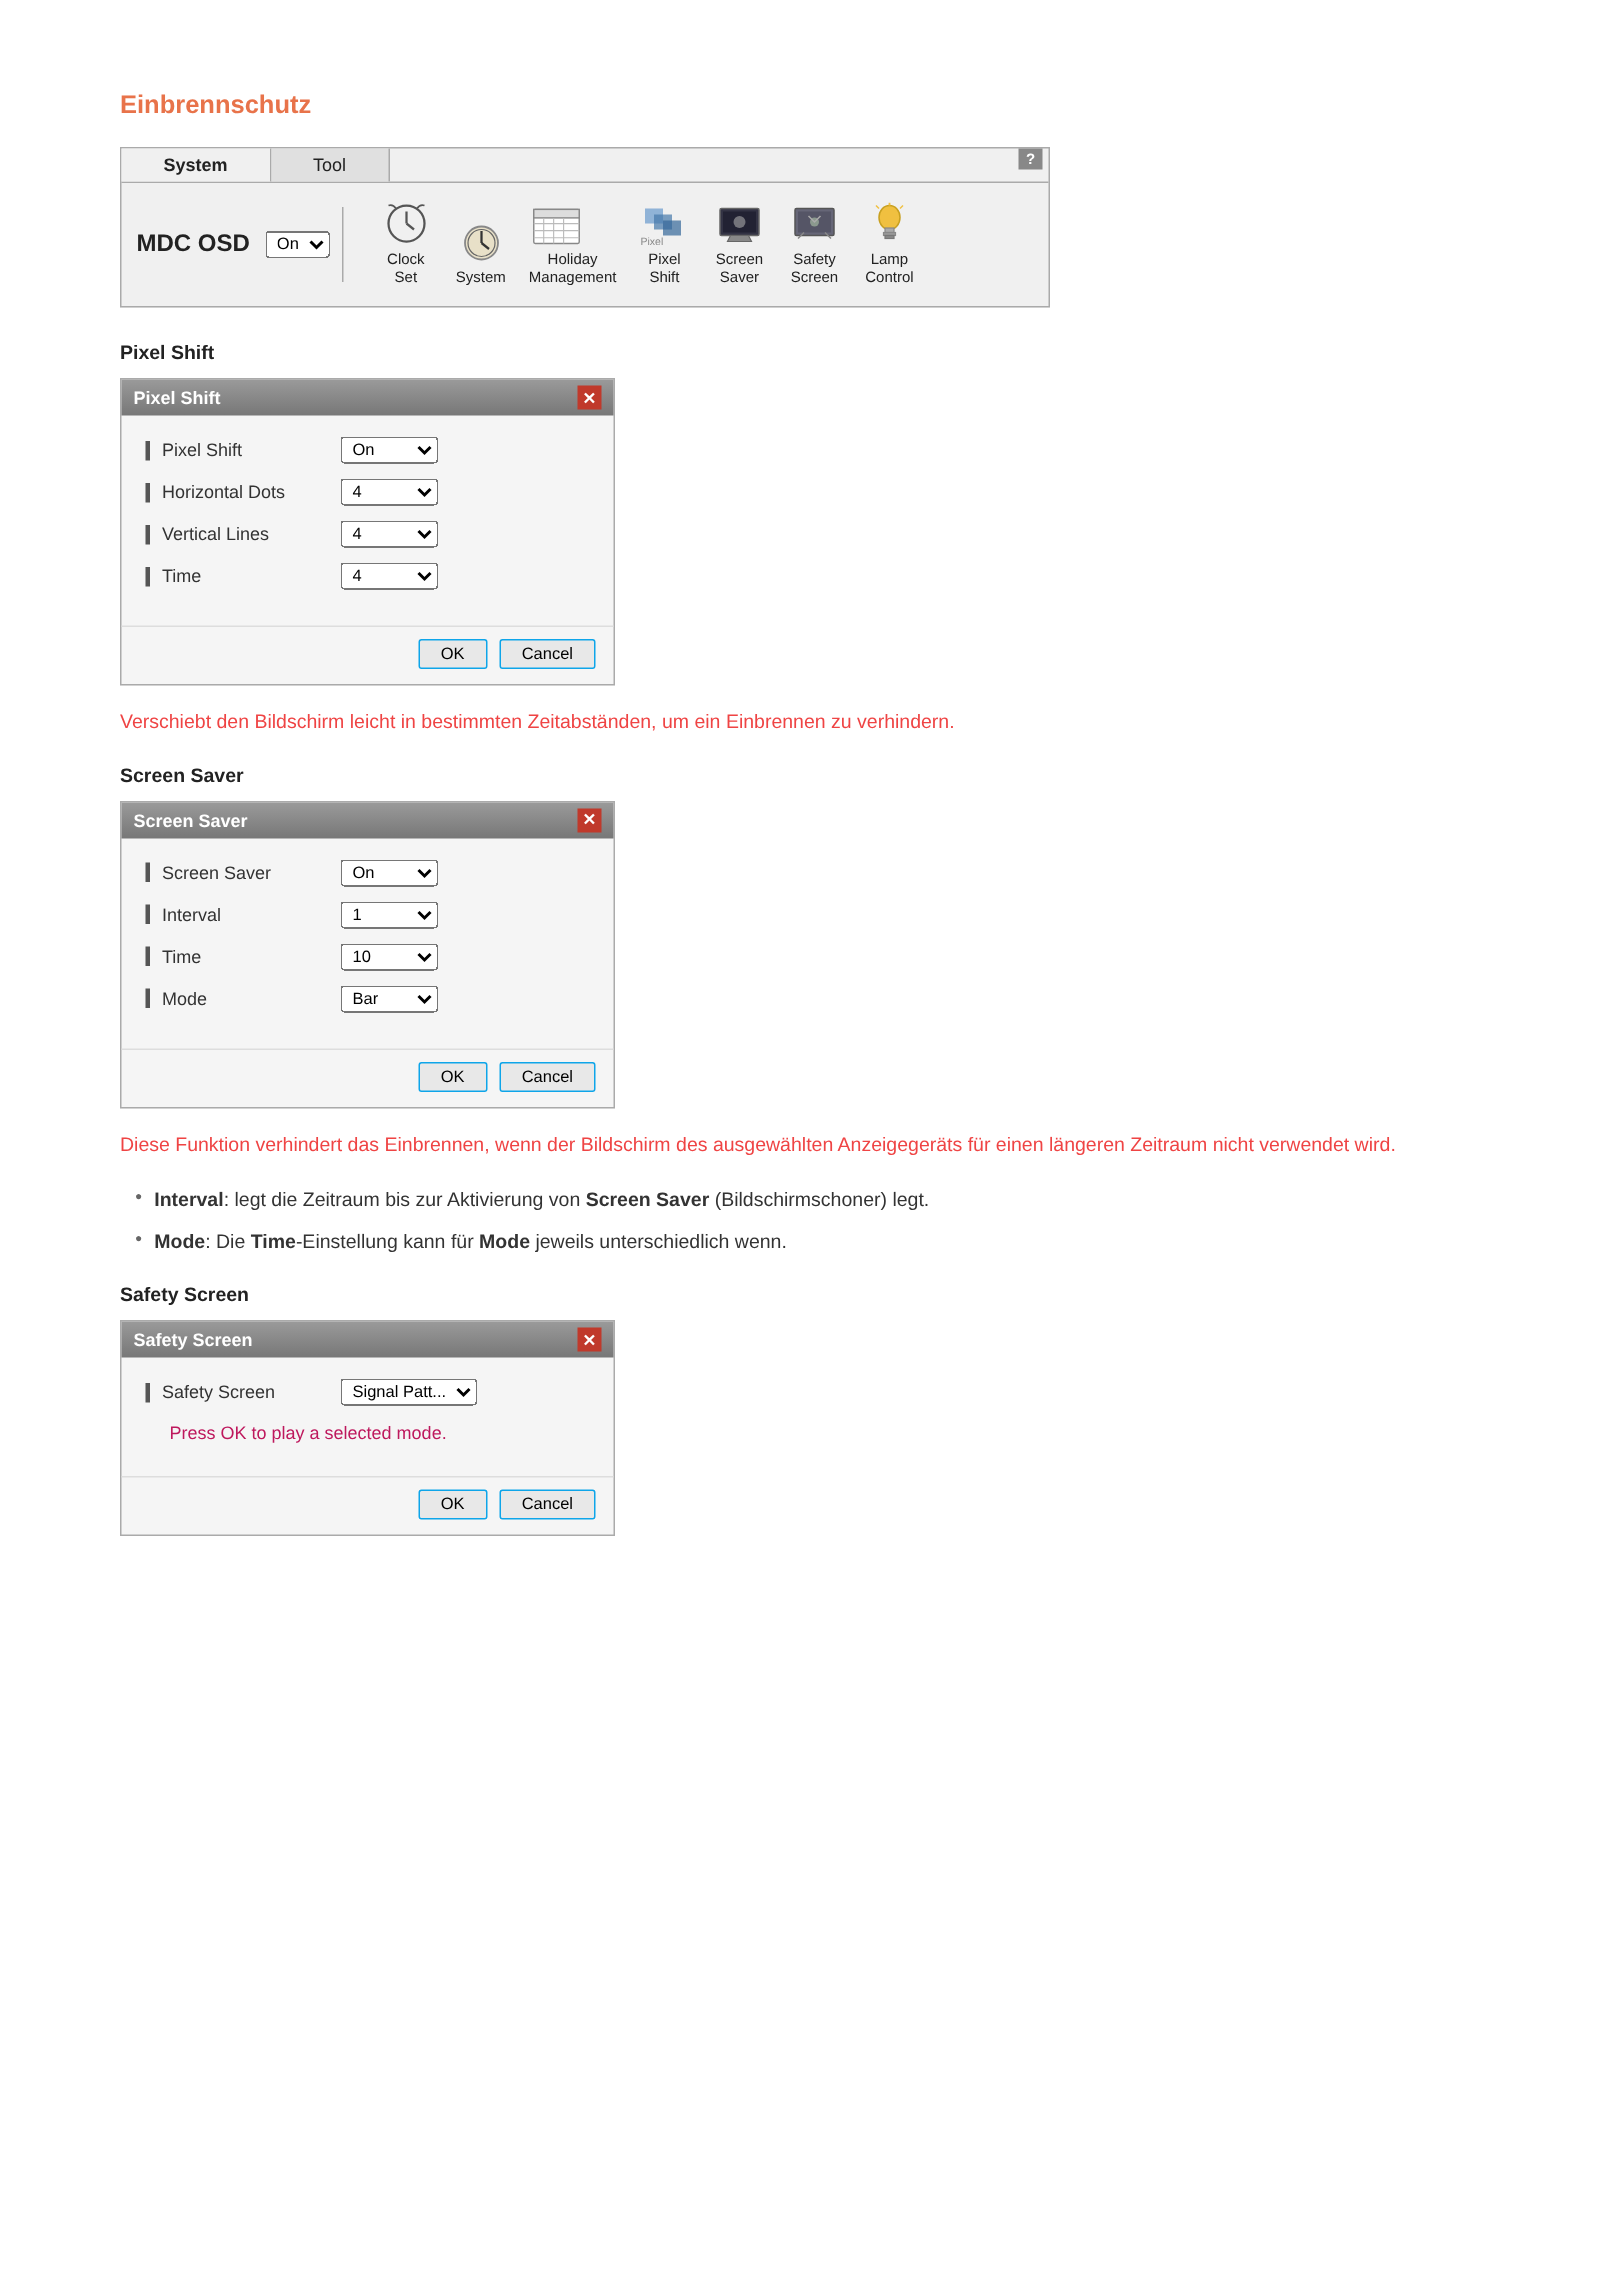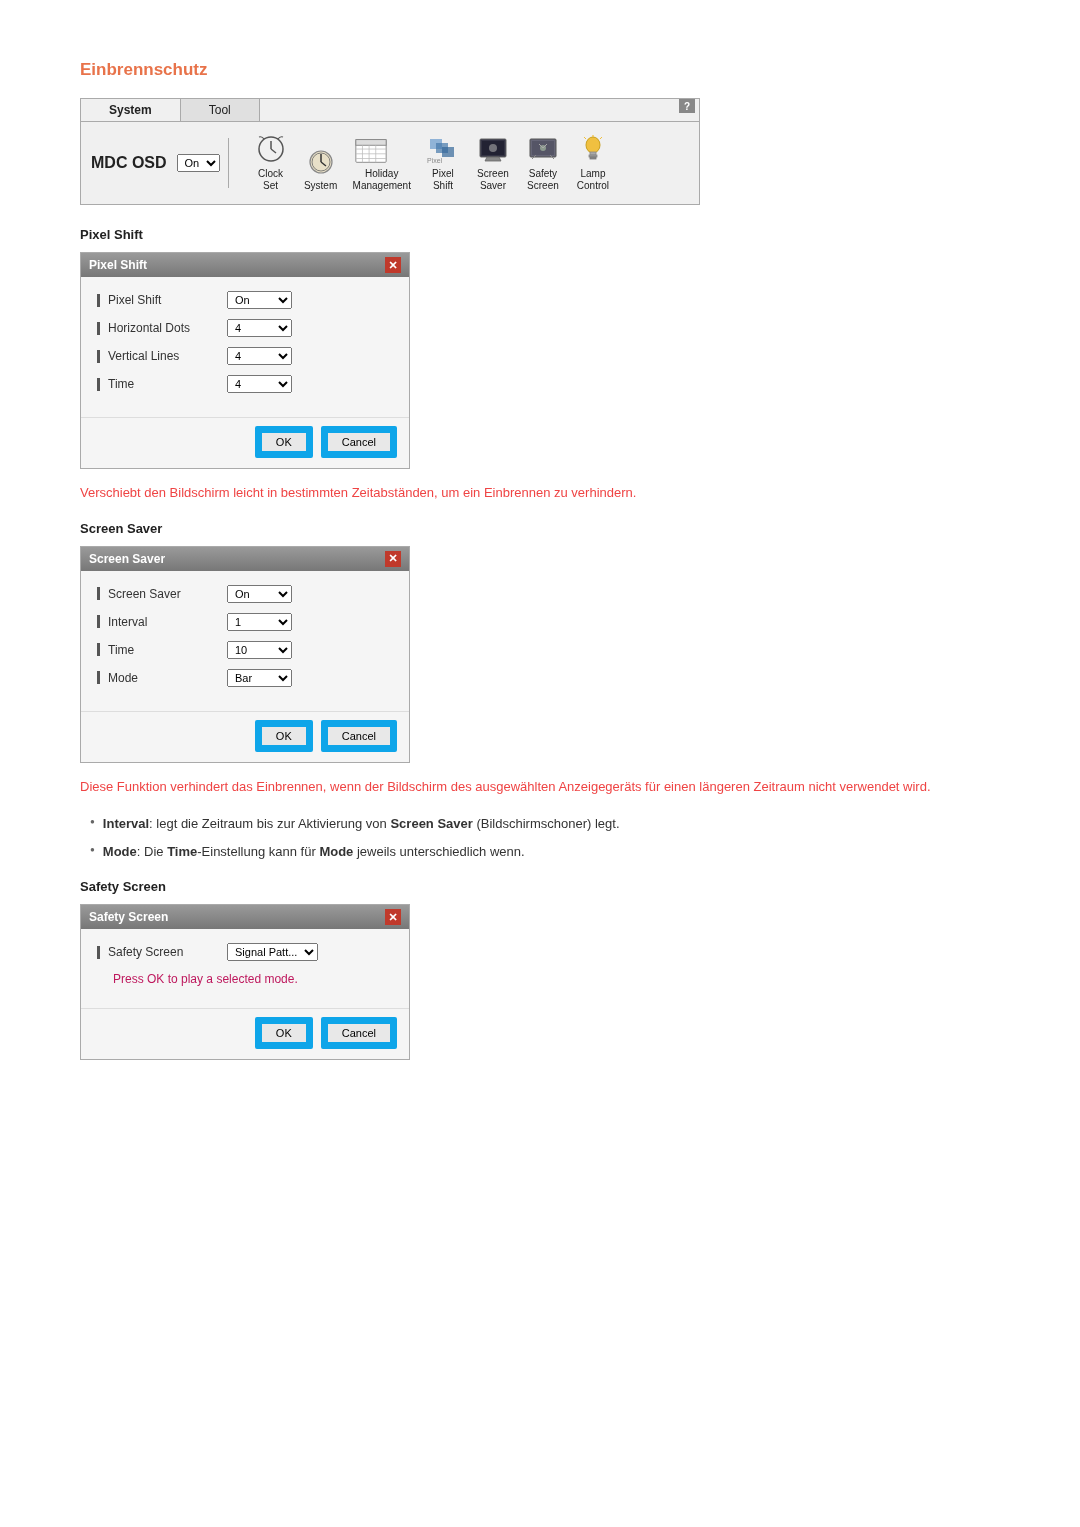--- a/index.html
+++ b/index.html
@@ -184,21 +184,21 @@
       display: flex;
       justify-content: flex-end;
       padding: 8px 12px 10px;
       gap: 8px;
       border-top: 1px solid #ddd;
     }
 
     .dialog-btn {
       font-size: 11px;
       padding: 3px 14px;
-      border: 7px solid #0ea5e9;
+      border: 1px solid #0ea5e9;
       background: #e8e8e8;
       cursor: pointer;
       border-radius: 2px;
     }
 
     
     .desc-text {
       font-size: 13px;
       color: #ef4444;
       line-height: 1.5;

